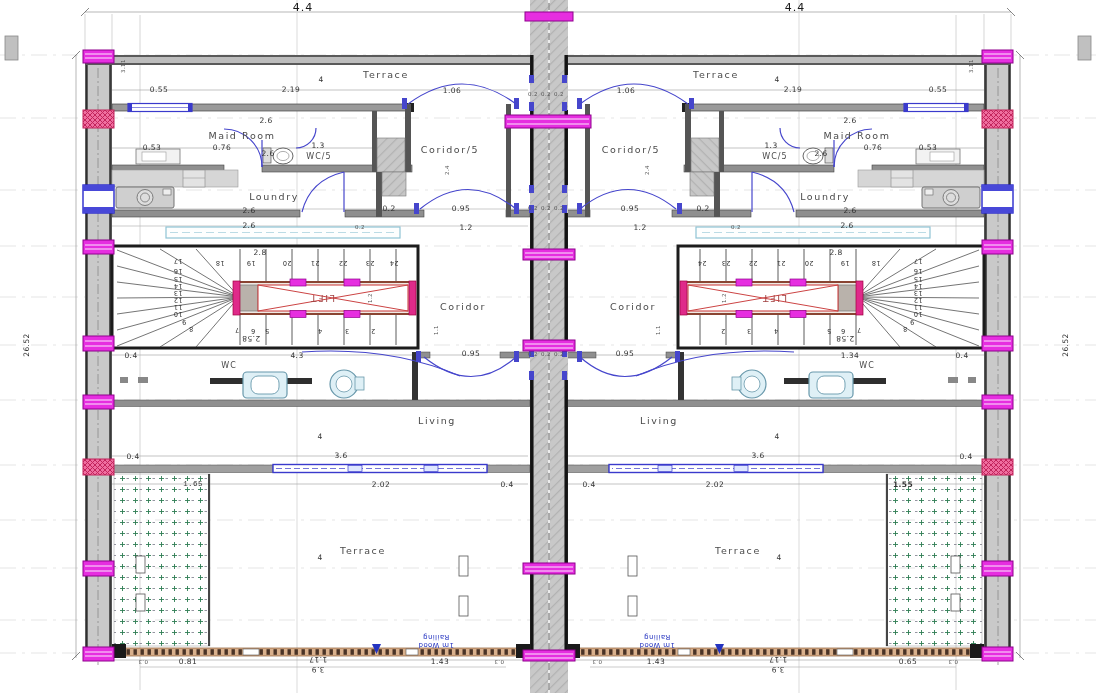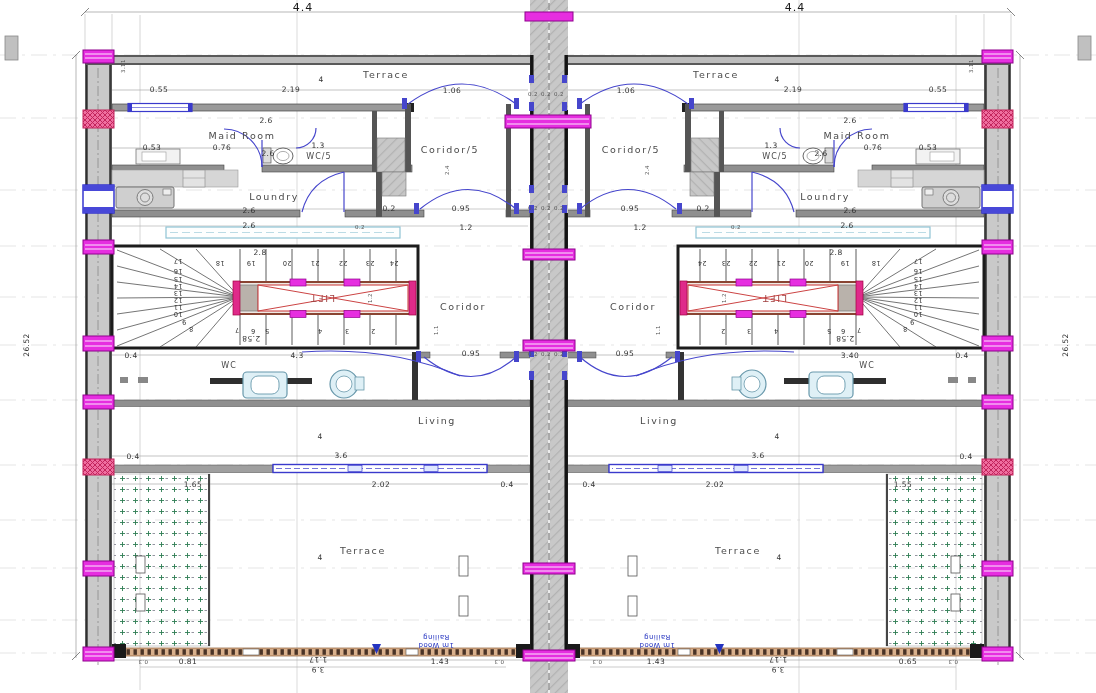--- a/index.html
+++ b/index.html
@@ -432,41 +432,41 @@
       <span class="lbl t v" style="left: 371px; top: 298px;">1.2</span>
       <span class="lbl t v" style="left: 725px; top: 298px;">1.2</span>
       <span class="lbl r" style="left: 463px; top: 307px;">Coridor</span>
       <span class="lbl r" style="left: 633px; top: 307px;">Coridor</span>
       <span class="lbl t v" style="left: 437px; top: 330px;">1.1</span>
       <span class="lbl t v" style="left: 659px; top: 330px;">1.1</span>
       <span class="lbl d" style="left: 131px; top: 356px;">0.4</span>
       <span class="lbl d" style="left: 297px; top: 356px;">4.3</span>
       <span class="lbl d" style="left: 471px; top: 354px;">0.95</span>
       <span class="lbl d" style="left: 625px; top: 354px;">0.95</span>
-      <span class="lbl d" style="left: 850px; top: 356px;">3.40</span>
+      <span class="lbl d" style="left: 850px; top: 356px;">1.34</span>
       <span class="lbl d" style="left: 962px; top: 356px;">0.4</span>
       <span class="lbl t" style="left: 533px; top: 355px;">0.2</span>
       <span class="lbl t" style="left: 546px; top: 355px;">0.2</span>
       <span class="lbl t" style="left: 559px; top: 355px;">0.2</span>
       <span class="lbl rs" style="left: 229px; top: 366px;">WC</span>
       <span class="lbl rs" style="left: 867px; top: 366px;">WC</span>
       <span class="lbl r" style="left: 437px; top: 421px;">Living</span>
       <span class="lbl d" style="left: 320px; top: 437px;">4</span>
       <span class="lbl r" style="left: 659px; top: 421px;">Living</span>
       <span class="lbl d" style="left: 777px; top: 437px;">4</span>
       <span class="lbl d" style="left: 133px; top: 457px;">0.4</span>
       <span class="lbl d" style="left: 341px; top: 456px;">3.6</span>
       <span class="lbl d" style="left: 758px; top: 456px;">3.6</span>
       <span class="lbl d" style="left: 966px; top: 457px;">0.4</span>
-      <span class="lbl d" style="left: 193px; top: 485px;">1.65</span>
+      <span class="lbl d" style="left: 193px; top: 485px; font-family: Liberation Mono, monospace;">1.65</span>
       <span class="lbl d" style="left: 381px; top: 485px;">2.02</span>
       <span class="lbl d" style="left: 507px; top: 485px;">0.4</span>
       <span class="lbl d" style="left: 589px; top: 485px;">0.4</span>
       <span class="lbl d" style="left: 715px; top: 485px;">2.02</span>
-      <span class="lbl d" style="left: 903px; top: 485px;">1.55</span>
+      <span class="lbl d" style="left: 903px; top: 485px; font-weight: bold;">1.55</span>
       <span class="lbl r" style="left: 363px; top: 551px;">Terrace</span>
       <span class="lbl d" style="left: 320px; top: 558px;">4</span>
       <span class="lbl r" style="left: 738px; top: 551px;">Terrace</span>
       <span class="lbl d" style="left: 779px; top: 558px;">4</span>
       <span class="lbl note" style="left: 436px; top: 641px;">1m Wood Railing</span>
       <span class="lbl note" style="left: 657px; top: 641px;">1m Wood Railing</span>
       <span class="lbl d" style="left: 188px; top: 662px;">0.81</span>
       <span class="lbl d f" style="left: 318px; top: 659px;">1.17</span>
       <span class="lbl d f" style="left: 318px; top: 669px;">3.9</span>
       <span class="lbl d" style="left: 440px; top: 662px;">1.43</span>

